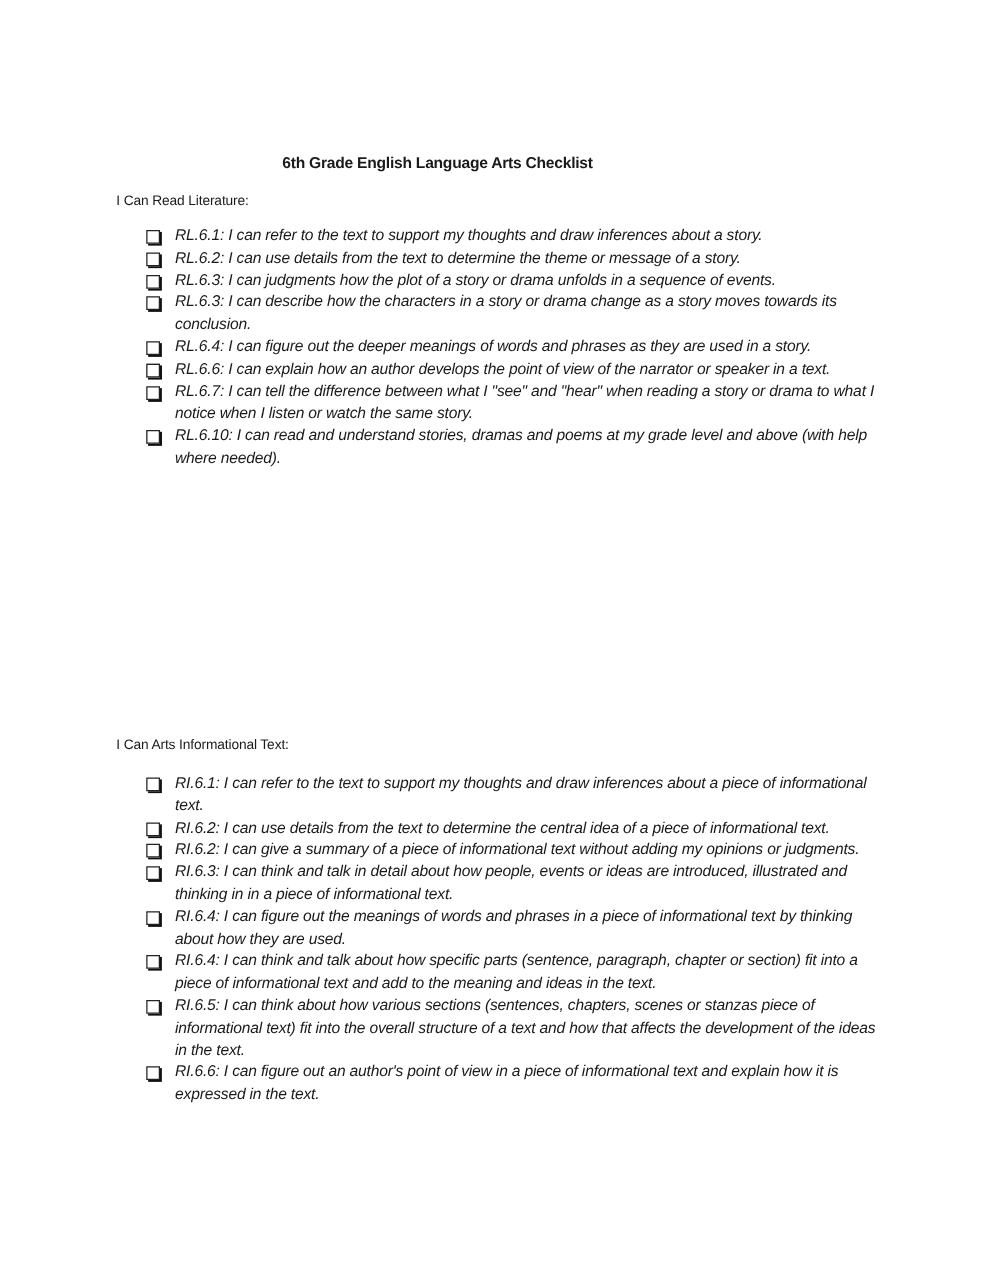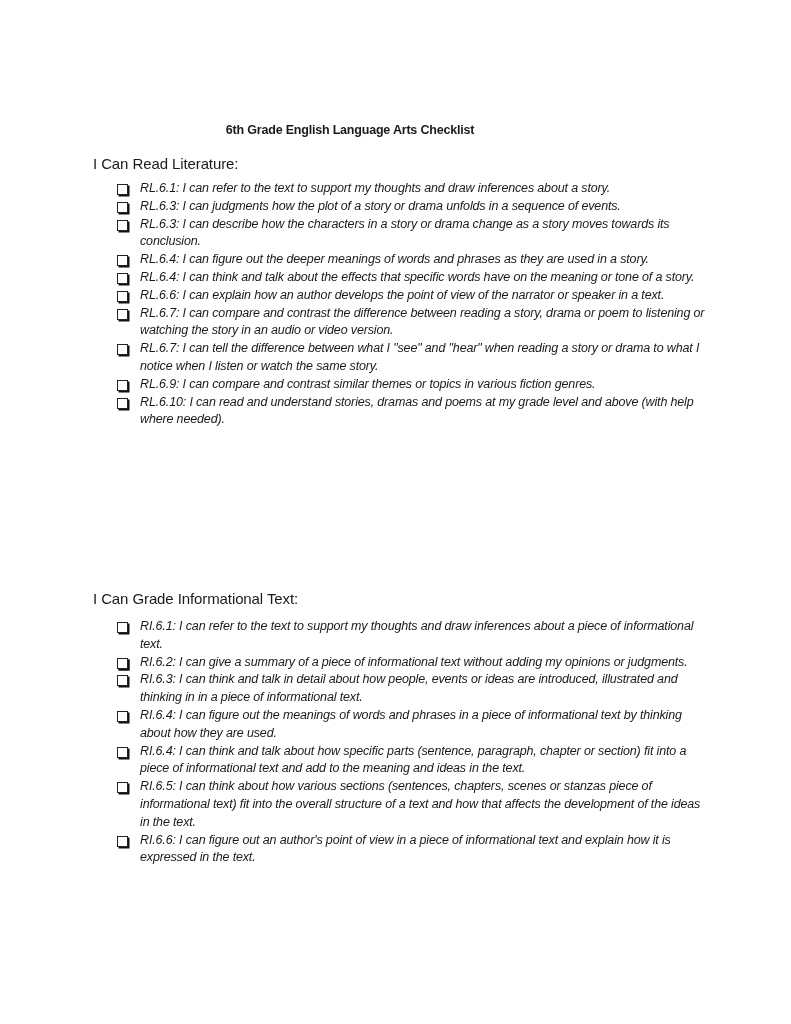--- a/index.html
+++ b/index.html
@@ -6,54 +6,54 @@
   body {
     width: 791px; height: 1024px; position: relative; overflow: hidden;
     font-family: "Liberation Sans", sans-serif; color: #1a1a1a;
   }
   .page { position: absolute; left: 0; top: 0; width: 791px; height: 1024px; }
   .title {
     position: absolute; top: 123px; left: 0; width: 700px; text-align: center;
     font-weight: bold; font-size: 12.5px; letter-spacing: -0.2px;
   }
   .section-heading {
-    position: absolute; left: 93px; font-size: 15px; letter-spacing: -0.1px;
+    position: absolute; left: 93px; font-size: 11px; letter-spacing: -0.1px;
   }
   .list { position: absolute; left: 117px; width: 590px; margin: 0; padding: 0; list-style: none; }
   .item { position: relative; padding-left: 23px; font-size: 12.5px; line-height: 17.8px; letter-spacing: -0.15px; font-style: italic; }
   .cb {
     position: absolute; left: 0; top: 4px; width: 9px; height: 9px;
     border: 1px solid #222; background: #fff;
     box-shadow: 1.5px 1.5px 0 0 #111;
   }
 </style>
 </head>
 <body>
 
 <div class="page">
   <div class="title">6th Grade English Language Arts Checklist</div>
 
   <div class="section-heading" style="top:155px">I Can Read Literature:</div>
   <ul class="list" id="list-0" style="top:180px">
       <li class="item"><span class="cb"></span><span>RL.6.1: I can refer to the text to support my thoughts and draw inferences about a story.</span></li>
+      <li class="item"><span class="cb"></span><span>RL.6.2: I can use details from the text to determine the theme or message of a story.</span></li>
       <li class="item"><span class="cb"></span><span>RL.6.3: I can judgments how the plot of a story or drama unfolds in a sequence of events.</span></li>
       <li class="item"><span class="cb"></span><span>RL.6.3: I can describe how the characters in a story or drama change as a story moves towards its conclusion.</span></li>
       <li class="item"><span class="cb"></span><span>RL.6.4: I can figure out the deeper meanings of words and phrases as they are used in a story.</span></li>
-      <li class="item"><span class="cb"></span><span>RL.6.4: I can think and talk about the effects that specific words have on the meaning or tone of a story.</span></li>
+      <li class="item"><span class="cb"></span></li>
       <li class="item"><span class="cb"></span><span>RL.6.6: I can explain how an author develops the point of view of the narrator or speaker in a text.</span></li>
-      <li class="item"><span class="cb"></span><span>RL.6.7: I can compare and contrast the difference between reading a story, drama or poem to listening or watching the story in an audio or video version.</span></li>
       <li class="item"><span class="cb"></span><span>RL.6.7: I can tell the difference between what I "see" and "hear" when reading a story or drama to what I notice when I listen or watch the same story.</span></li>
-      <li class="item"><span class="cb"></span><span>RL.6.9: I can compare and contrast similar themes or topics in various fiction genres.</span></li>
+      <li class="item"><span class="cb"></span></li>
       <li class="item"><span class="cb"></span><span>RL.6.10: I can read and understand stories, dramas and poems at my grade level and above (with help where needed).</span></li>
     </ul>
 
-  <div class="section-heading" style="top:590px">I Can Grade Informational Text:</div>
+  <div class="section-heading" style="top:590px">I Can Arts Informational Text:</div>
   <ul class="list" id="list-1" style="top:618px">
       <li class="item"><span class="cb"></span><span>RI.6.1: I can refer to the text to support my thoughts and draw inferences about a piece of informational text.</span></li>
-      <li class="item"><span class="cb"></span></li>
+      <li class="item"><span class="cb"></span><span>RI.6.2: I can use details from the text to determine the central idea of a piece of informational text.</span></li>
       <li class="item"><span class="cb"></span><span>RI.6.2: I can give a summary of a piece of informational text without adding my opinions or judgments.</span></li>
       <li class="item"><span class="cb"></span><span>RI.6.3: I can think and talk in detail about how people, events or ideas are introduced, illustrated and thinking in in a piece of informational text.</span></li>
       <li class="item"><span class="cb"></span><span>RI.6.4: I can figure out the meanings of words and phrases in a piece of informational text by thinking about how they are used.</span></li>
       <li class="item"><span class="cb"></span><span>RI.6.4: I can think and talk about how specific parts (sentence, paragraph, chapter or section) fit into a piece of informational text and add to the meaning and ideas in the text.</span></li>
       <li class="item"><span class="cb"></span><span>RI.6.5: I can think about how various sections (sentences, chapters, scenes or stanzas piece of informational text) fit into the overall structure of a text and how that affects the development of the ideas in the text.</span></li>
       <li class="item"><span class="cb"></span><span>RI.6.6: I can figure out an author's point of view in a piece of informational text and explain how it is expressed in the text.</span></li>
     </ul>
 </div>
 
 </body></html>

